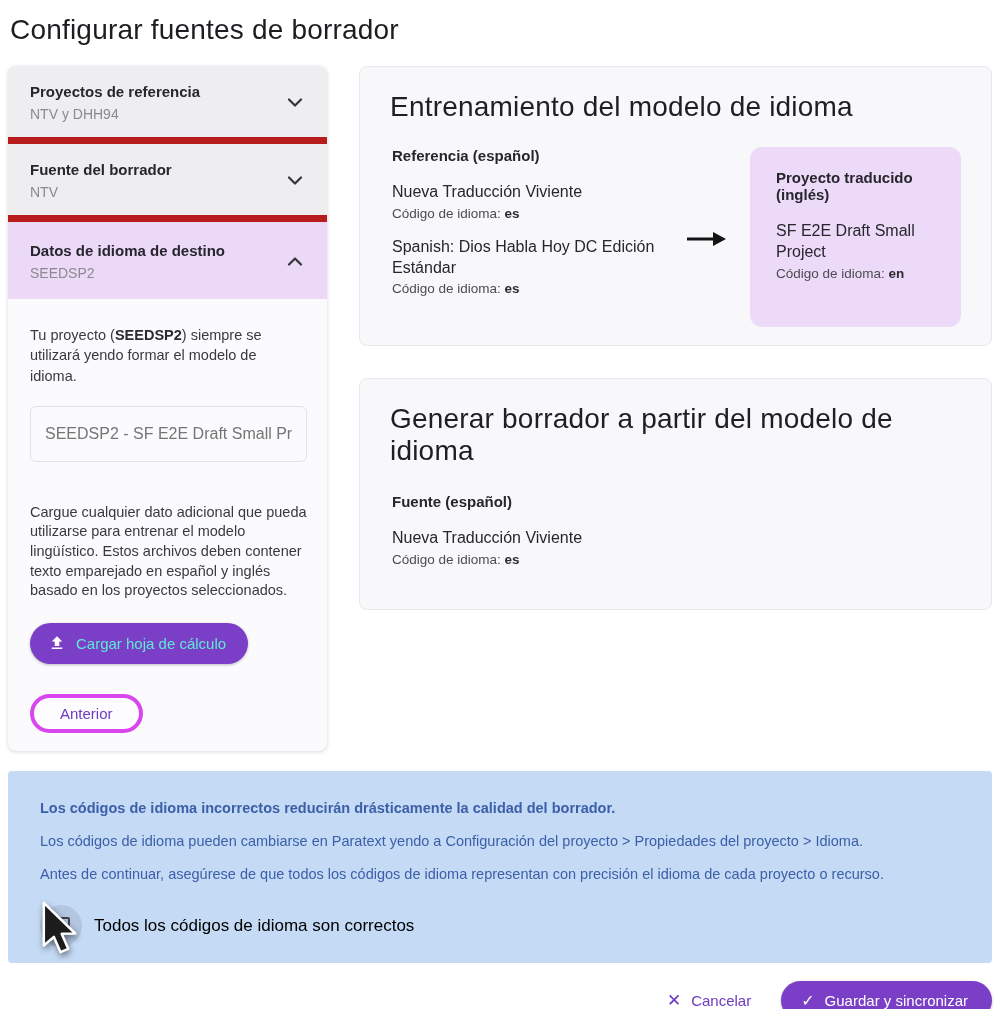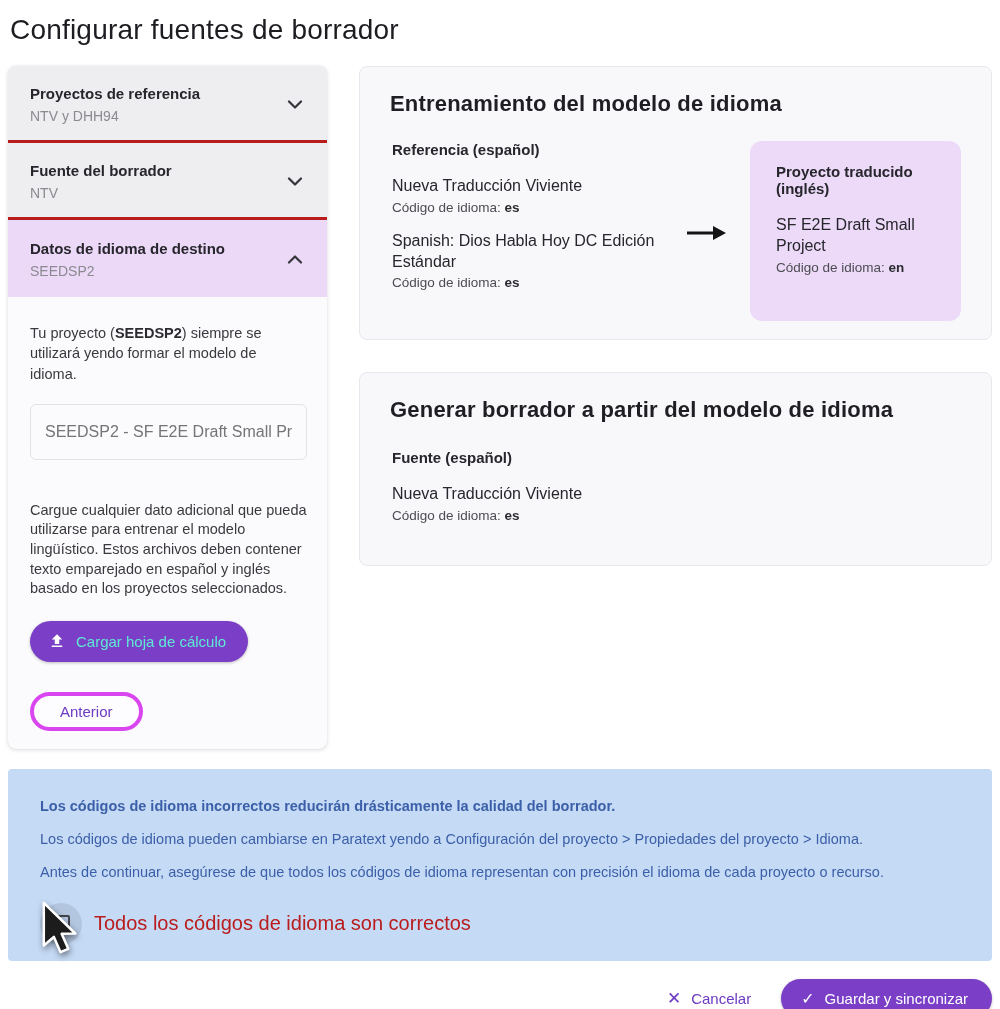--- a/index.html
+++ b/index.html
@@ -17,21 +17,21 @@
 
   
   .sidebar {
     width:319px; flex:none; background:#fbfafd; border-radius:8px;
     box-shadow:0 1px 4px rgba(0,0,0,.14), 0 0 1px rgba(0,0,0,.1);
     overflow:hidden;
   }
   .acc-header {
     padding:17px 18px 15px 22px; min-height:77px;
     display:flex; align-items:center; justify-content:space-between;
-    cursor:pointer; background:#eeedf0; border-bottom:3px solid #b91c1c;
+    cursor:pointer; background:#eeedf0; border-bottom:7px solid #b91c1c;
   }
   .acc-header.active { background:#ecd9f8; border-bottom:none; }
   .acc-title { font-size:15px; font-weight:700; color:#26262c; margin-bottom:6px; }
   .acc-sub { font-size:14px; color:#8a8a90; }
   .chev { flex:none; margin-right:6px; }
   .chev svg { display:block; }
   .acc-body { padding:26px 20px 18px 22px; }
   .note { font-size:14.5px; line-height:1.4; color:#3a3a3e; }
   .note .bold-code { font-weight:700; color:#2b2b30; }
   .file-chip {
@@ -57,21 +57,21 @@
     font-family:"Liberation Sans", sans-serif; cursor:pointer;
   }
 
   
   .main-col { flex:1; min-width:0; }
   .card {
     background:#f8f8fb; border:1px solid #e9e7ee; border-radius:8px;
     padding:24px 30px 18px 30px;
   }
   .card + .card { margin-top:32px; }
-  .card h2 { font-size:22px; font-weight:700; color:#1e1e23; letter-spacing:.2px; }
+  .card h2 { font-size:28px; font-weight:400; color:#1e1e23; letter-spacing:.2px; }
   .train-row { display:flex; margin-top:24px; }
   .col-ref { width:272px; flex:none; padding-left:2px; }
   .col-arrow { width:88px; flex:none; display:flex; justify-content:center; }
   .col-arrow svg { margin-top:84px; }
   .proj-box {
     flex:1; background:#ecdaf8; border-radius:12px;
     padding:22px 26px; min-height:180px;
   }
   .sec-head { font-size:15px; font-weight:700; color:#26262c; margin-bottom:18px; }
   .proj-name { font-size:16px; color:#26262c; margin-bottom:3px; line-height:1.3; }
@@ -90,21 +90,21 @@
   .cb-halo {
     width:42px; height:42px; border-radius:50%;
     background:rgba(70,80,100,.14);
     display:flex; align-items:center; justify-content:center; flex:none;
     cursor:pointer;
   }
   .cb-box {
     width:18px; height:18px; border:2px solid #44444c; border-radius:2px;
     background:transparent;
   }
-  .cb-label { margin-left:12px; font-size:20px; color:#b91c1c; }
+  .cb-label { margin-left:12px; font-size:17px; color:#000000; }
 
   
   .footer {
     margin-top:18px; display:flex; justify-content:flex-end; align-items:center;
     gap:30px; padding-right:0;
   }
   .btn-cancel {
     display:inline-flex; align-items:center; gap:10px;
     background:none; border:none; color:#6d3bc2; font-size:15px; font-weight:500;
     font-family:"Liberation Sans", sans-serif; cursor:pointer;

